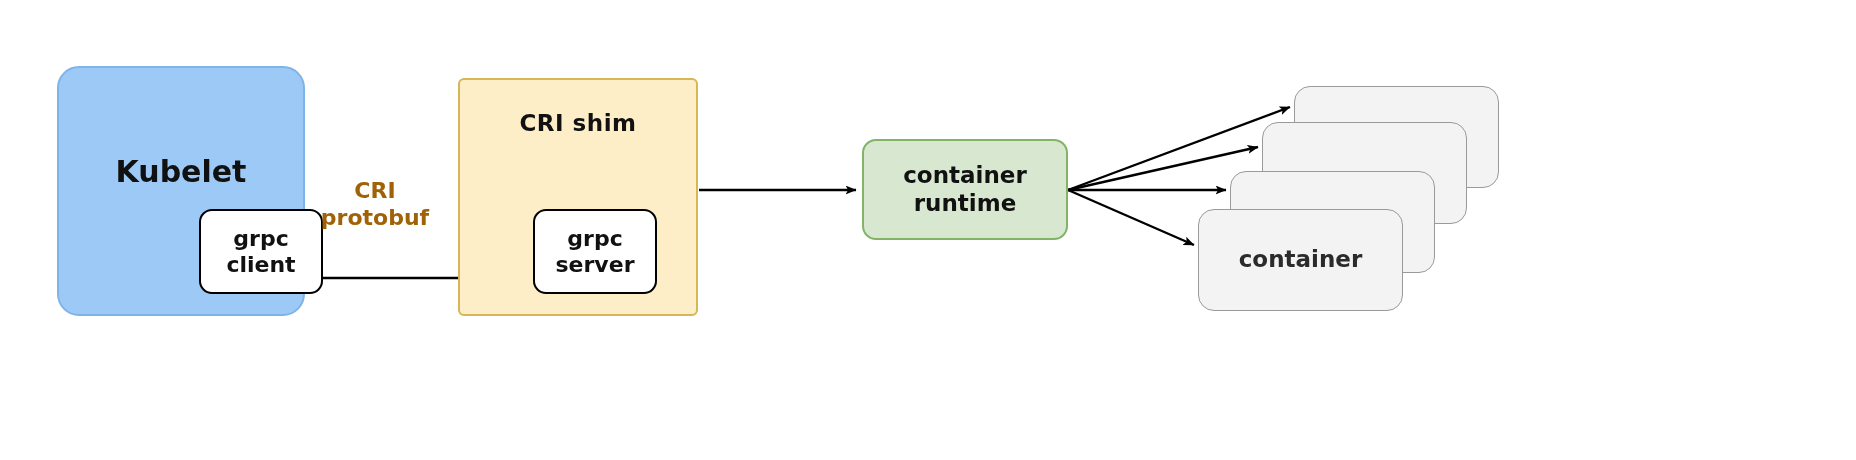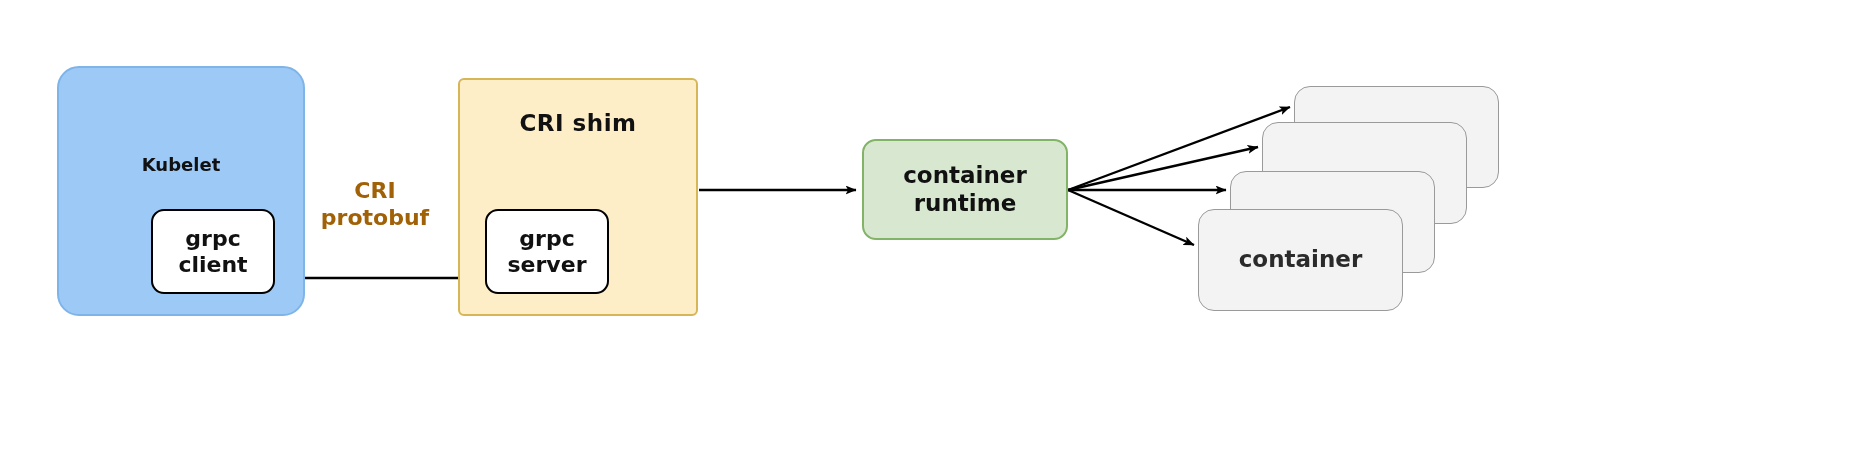--- a/index.html
+++ b/index.html
@@ -35,21 +35,21 @@
     left: 57px;
     top: 66px;
     width: 248px;
     height: 250px;
     background: #9dc9f7;
     border: 2px solid #7fb4e8;
     border-radius: 22px;
     align-items: flex-start;
     justify-content: center;
     padding-top: 86px;
-    font-size: 18px;
+    font-size: 30px;
   }
 
   
   #cri-shim-box {
     left: 458px;
     top: 78px;
     width: 240px;
     height: 238px;
     background: #fdeec8;
     border: 2px solid #d6b656;
@@ -60,20 +60,21 @@
     font-size: 23px;
     letter-spacing: 0.5px;
   }
 
   
   .grpc-box {
     background: #ffffff;
     border: 2px solid #000000;
     border-radius: 13px;
     font-size: 22px;
+    margin-left: 48px;
   }
   #grpc-client-box {
     left: 151px;
     top: 209px;
     width: 124px;
     height: 85px;
   }
   #grpc-server-box {
     left: 485px;
     top: 209px;

